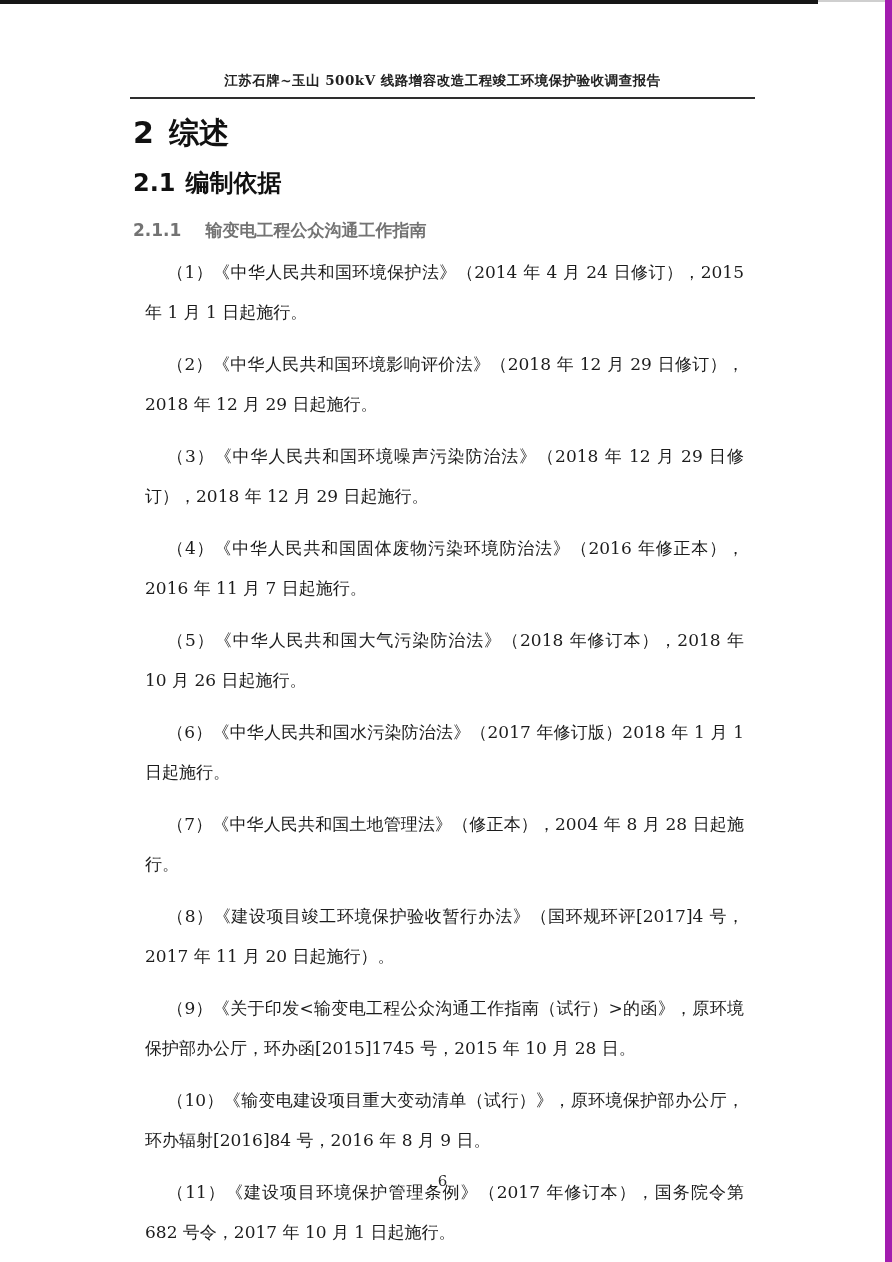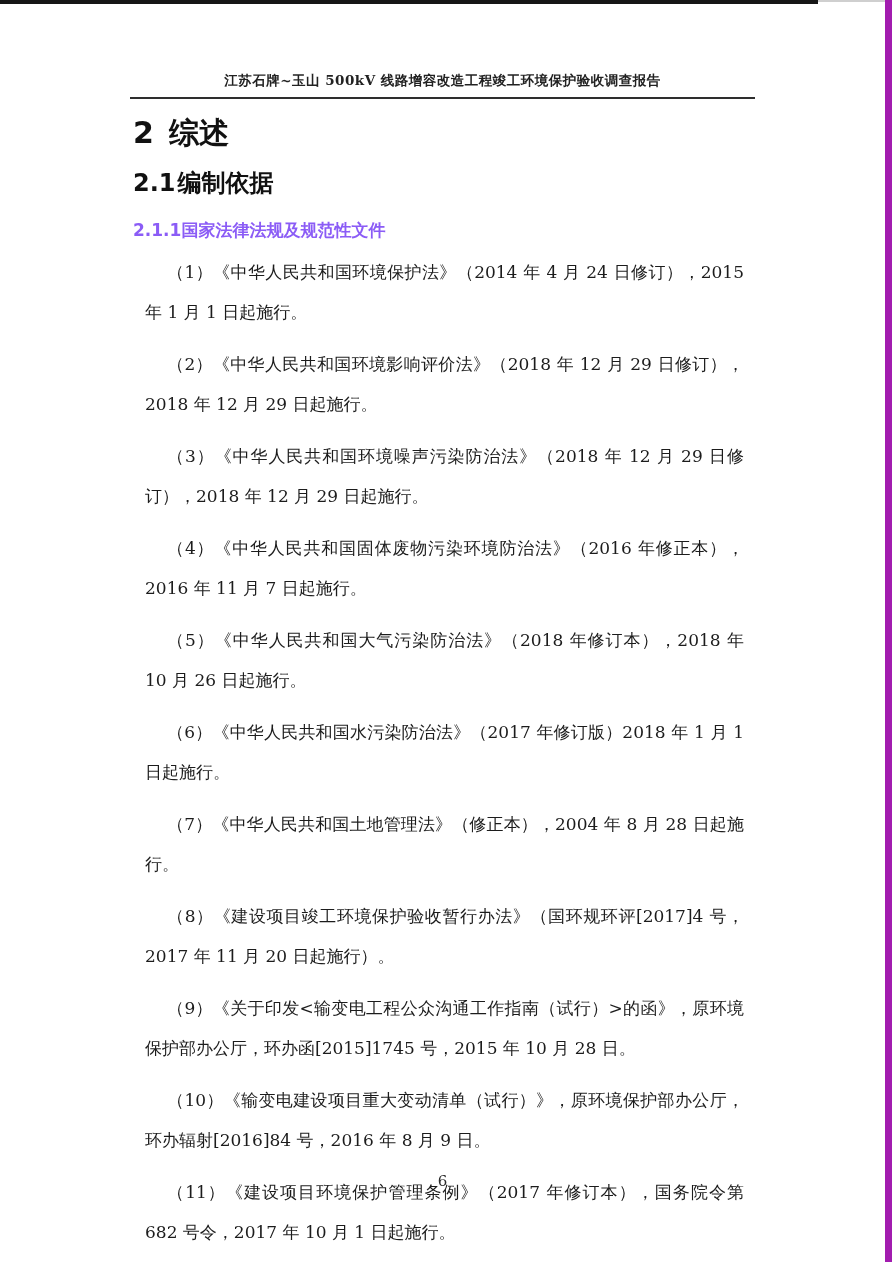--- a/index.html
+++ b/index.html
@@ -55,35 +55,36 @@
     font-family: "DejaVu Sans", "Liberation Sans", sans-serif;
     font-size: 30px;
     font-weight: 700;
     color: #111111;
     line-height: 1.2;
   }
   h2.section {
     margin: 18px 0 0 0;
     display: flex;
     align-items: baseline;
-    gap: 2px;
+    gap: 10px;
     font-family: "DejaVu Sans", "Liberation Sans", sans-serif;
     font-size: 24px;
     font-weight: 700;
     color: #111111;
     line-height: 1.2;
   }
   h3.subsection {
     margin: 22px 0 0 0;
     display: flex;
     align-items: baseline;
+    gap: 24px;
     font-family: "DejaVu Sans", "Liberation Sans", sans-serif;
     font-size: 17px;
     font-weight: 700;
-    color: #8b5cf6;
+    color: #737373;
     line-height: 1.2;
   }
   .paragraphs {
     margin-top: 8px;
   }
   .paragraphs p {
     margin: 12px;
     font-size: 17px;
     line-height: 40px;
     text-align: justify;
@@ -119,21 +120,21 @@
       <span>综述</span>
     </h1>
 
     <h2 class="section">
       <span>2.1</span>
       <span>编制依据</span>
     </h2>
 
     <h3 class="subsection">
       <span>2.1.1</span>
-      <span>国家法律法规及规范性文件</span>
+      <span>输变电工程公众沟通工作指南</span>
     </h3>
 
     <div class="paragraphs">
       <p>（1）《中华人民共和国环境保护法》（2014 年 4 月 24 日修订），2015 年 1 月 1 日起施行。</p>
       <p>（2）《中华人民共和国环境影响评价法》（2018 年 12 月 29 日修订），2018 年 12 月 29 日起施行。</p>
       <p>（3）《中华人民共和国环境噪声污染防治法》（2018 年 12 月 29 日修订），2018 年 12 月 29 日起施行。</p>
       <p>（4）《中华人民共和国固体废物污染环境防治法》（2016 年修正本），2016 年 11 月 7 日起施行。</p>
       <p>（5）《中华人民共和国大气污染防治法》（2018 年修订本），2018 年 10 月 26 日起施行。</p>
       <p>（6）《中华人民共和国水污染防治法》（2017 年修订版）2018 年 1 月 1 日起施行。</p>
       <p>（7）《中华人民共和国土地管理法》（修正本），2004 年 8 月 28 日起施行。</p>

